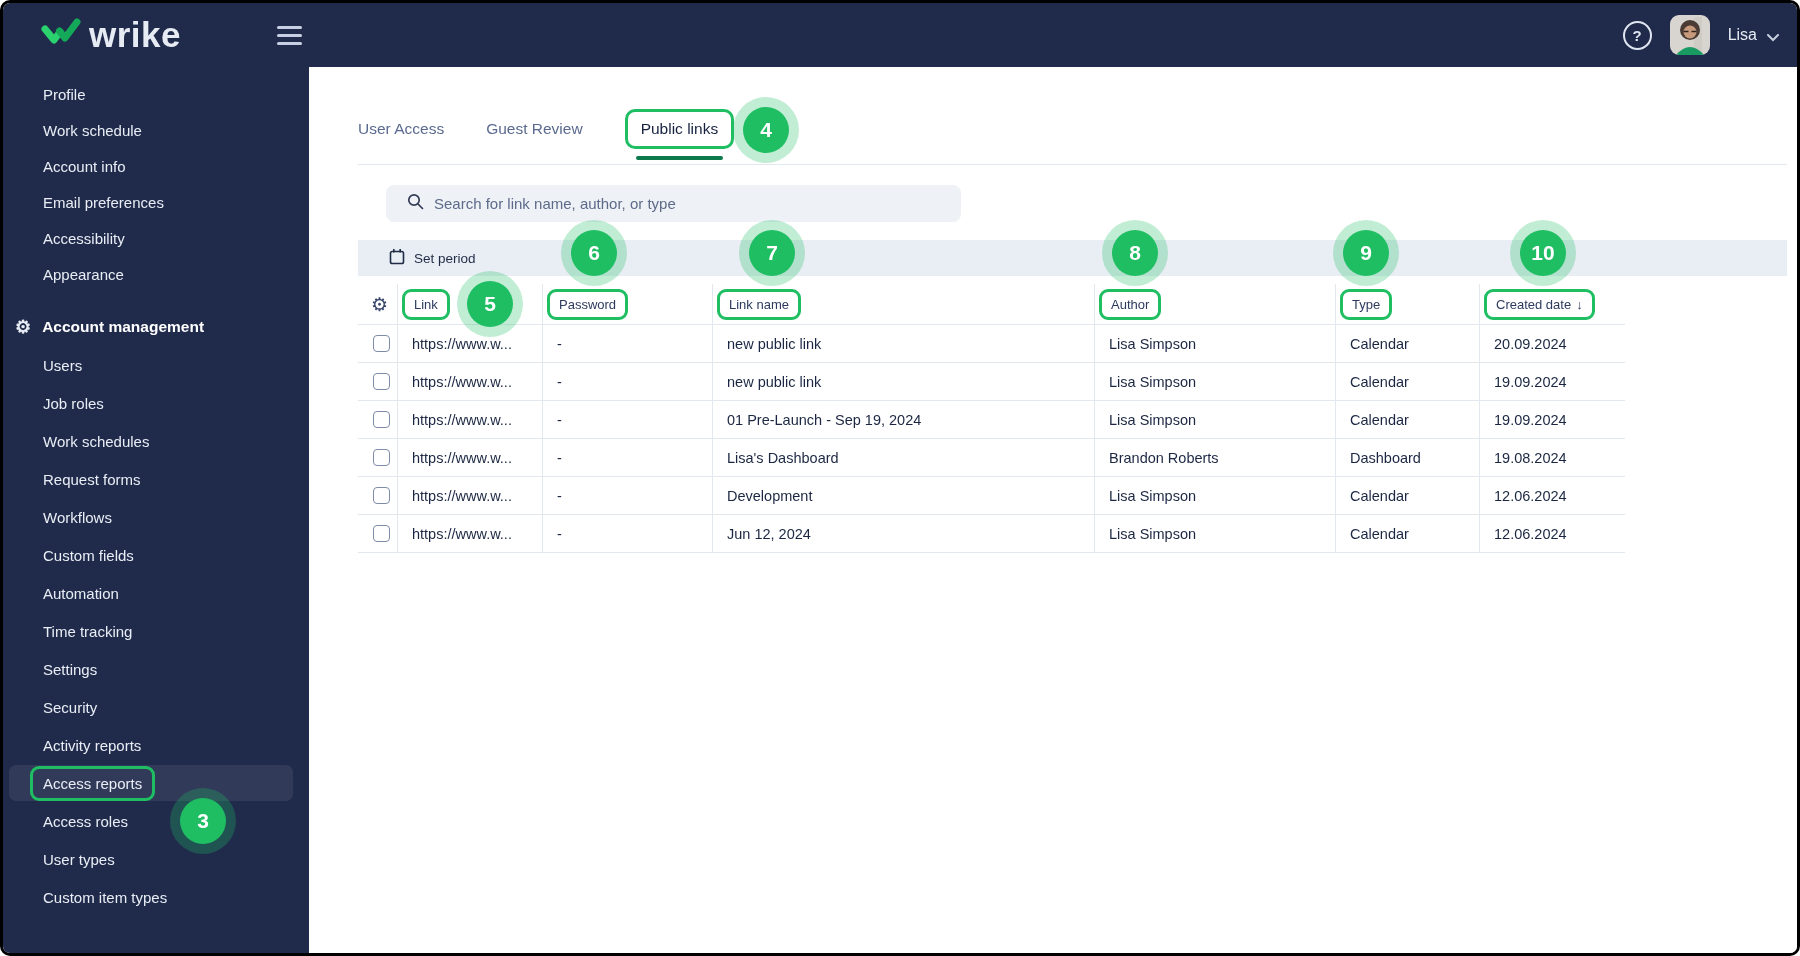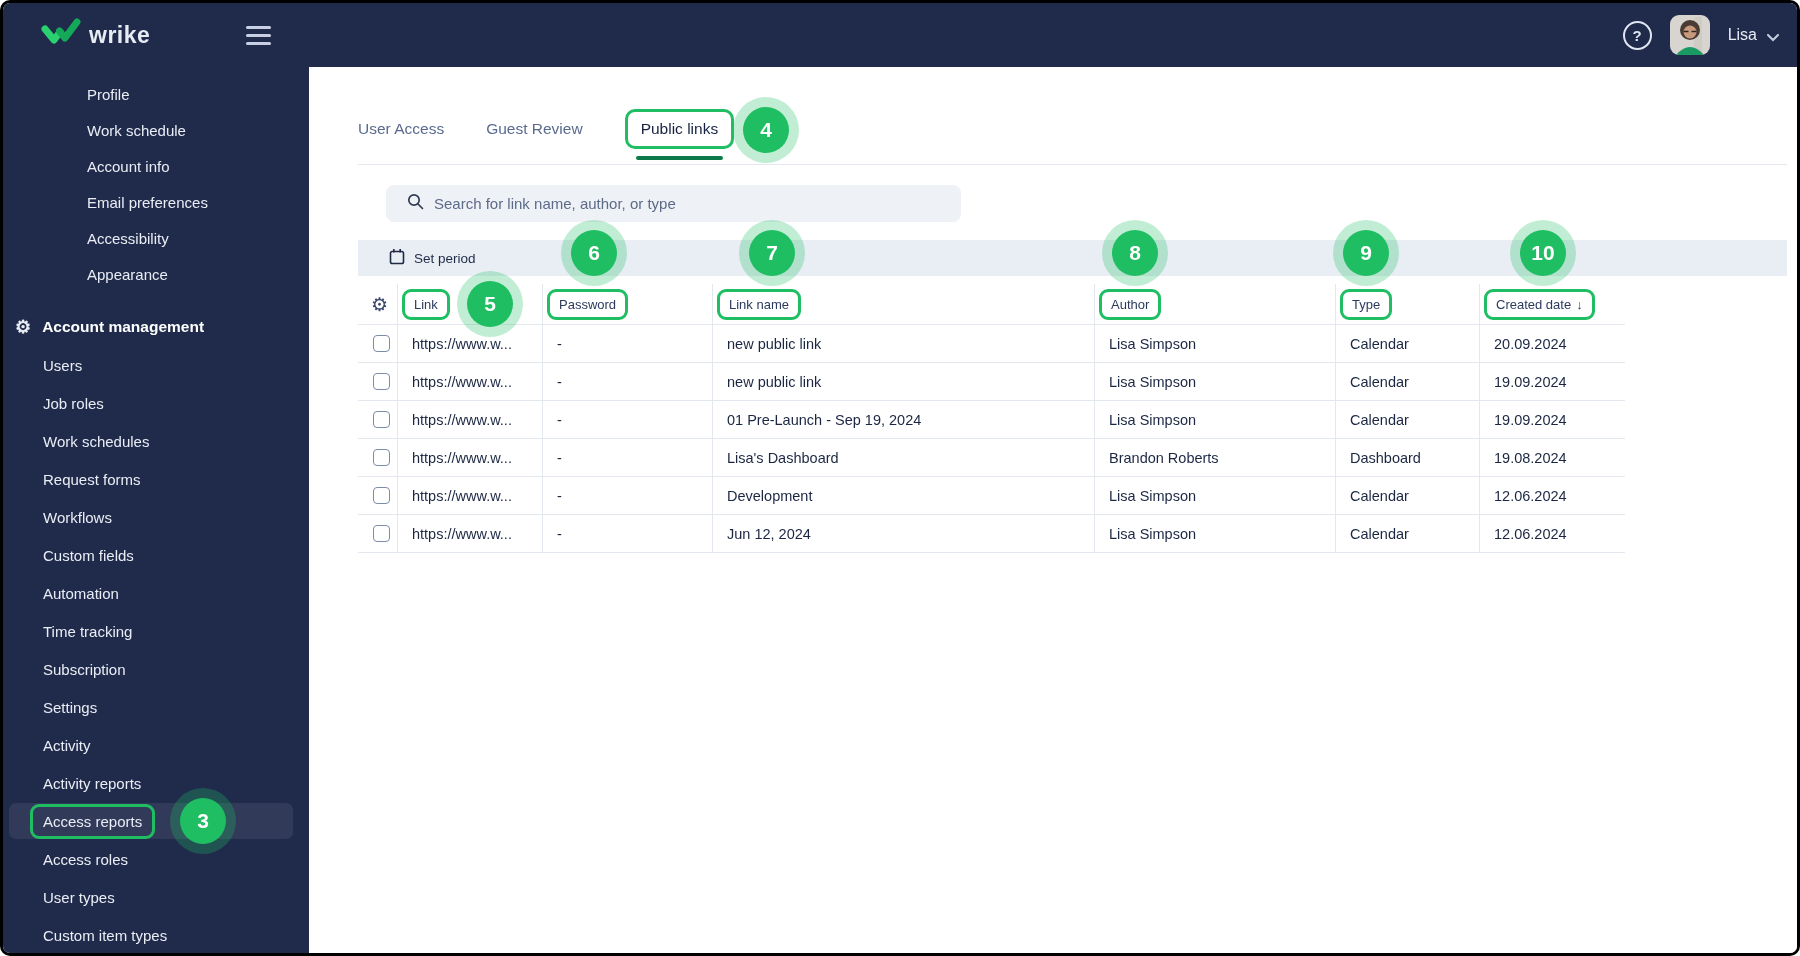--- a/index.html
+++ b/index.html
@@ -15,33 +15,33 @@
     --muted-tab:#5a6a8f;
   }
   *{box-sizing:border-box;margin:0;padding:0;}
   html,body{width:1800px;height:956px;}
   body{font-family:"Liberation Sans", sans-serif;background:#ffffff;}
   .screen{position:relative;width:1800px;height:956px;border:3px solid #000;border-radius:10px;overflow:hidden;background:#fff;}
 
   
   .topbar{position:absolute;left:0;top:0;width:100%;height:64px;background:var(--navy);display:flex;align-items:center;z-index:3;}
   .logo{display:flex;align-items:center;gap:8px;margin-left:38px;}
-  .logo-text{color:#e6ebf4;font-size:23px;font-weight:bold;letter-spacing:.5px;}
+  .logo-text{color:#e6ebf4;font-size:35px;font-weight:bold;letter-spacing:.5px;}
   .menu-icon{margin-left:96px;display:flex;flex-direction:column;gap:5px;cursor:pointer;}
   .menu-icon span{display:block;width:25px;height:3px;border-radius:2px;background:#c7d0e2;}
   .topbar-right{margin-left:auto;display:flex;align-items:center;gap:18px;padding-right:18px;}
   .help-circle{width:29px;height:29px;border:2px solid #dfe5f0;border-radius:50%;color:#dfe5f0;
     display:flex;align-items:center;justify-content:center;font-size:15px;font-weight:bold;cursor:pointer;}
   .avatar{width:40px;height:40px;border-radius:9px;overflow:hidden;flex:0 0 auto;cursor:pointer;}
   .user-name{color:#e6ebf4;font-size:16px;}
   .chevron{margin-left:-8px;margin-top:3px;}
 
   
   .sidebar{position:absolute;left:0;top:64px;bottom:0;width:306px;background:var(--navy);z-index:2;}
-  .side-top{padding-top:9px;margin-left:44px;}
+  .side-top{padding-top:9px;}
   .side-item{height:36px;display:flex;align-items:center;padding-left:40px;color:var(--navy-text);font-size:15px;cursor:pointer;}
   .side-section{margin-top:16px;height:38px;display:flex;align-items:center;padding-left:12px;gap:11px;color:#ffffff;font-size:15.5px;font-weight:bold;}
   .side-gear{font-size:18px;color:#e9edf5;line-height:1;}
   .side-item2{height:38px;display:flex;align-items:center;padding-left:40px;color:var(--navy-text);font-size:15px;cursor:pointer;position:relative;}
   .side-item2.active .active-pill{position:absolute;left:6px;right:16px;top:1px;bottom:1px;background:rgba(255,255,255,0.08);border-radius:7px;}
   .green-outline{position:relative;display:inline-flex;align-items:center;border:3px solid var(--green);border-radius:9px;padding:6px 10px;margin-left:-13px;background:transparent;justify-content:flex-end;}
 
   
   .content{position:absolute;left:306px;top:64px;right:0;bottom:0;background:#fff;}
 
@@ -137,23 +137,22 @@
     </div>
 
     <div class="side-item2">Users</div>
     <div class="side-item2">Job roles</div>
     <div class="side-item2">Work schedules</div>
     <div class="side-item2">Request forms</div>
     <div class="side-item2">Workflows</div>
     <div class="side-item2">Custom fields</div>
     <div class="side-item2">Automation</div>
     <div class="side-item2">Time tracking</div>
-    <div class="side-item2">Subscription</div>
     <div class="side-item2">Settings</div>
-    <div class="side-item2">Activity</div>
+    <div class="side-item2">Security</div>
     <div class="side-item2">Activity reports</div>
     <div class="side-item2 active">
       <span class="active-pill"></span>
       <span class="green-outline">
         <span>Access reports</span>
       </span>
     </div>
     <div class="side-item2">Access roles</div>
     <div class="side-item2">User types</div>
     <div class="side-item2">Custom item types</div>

